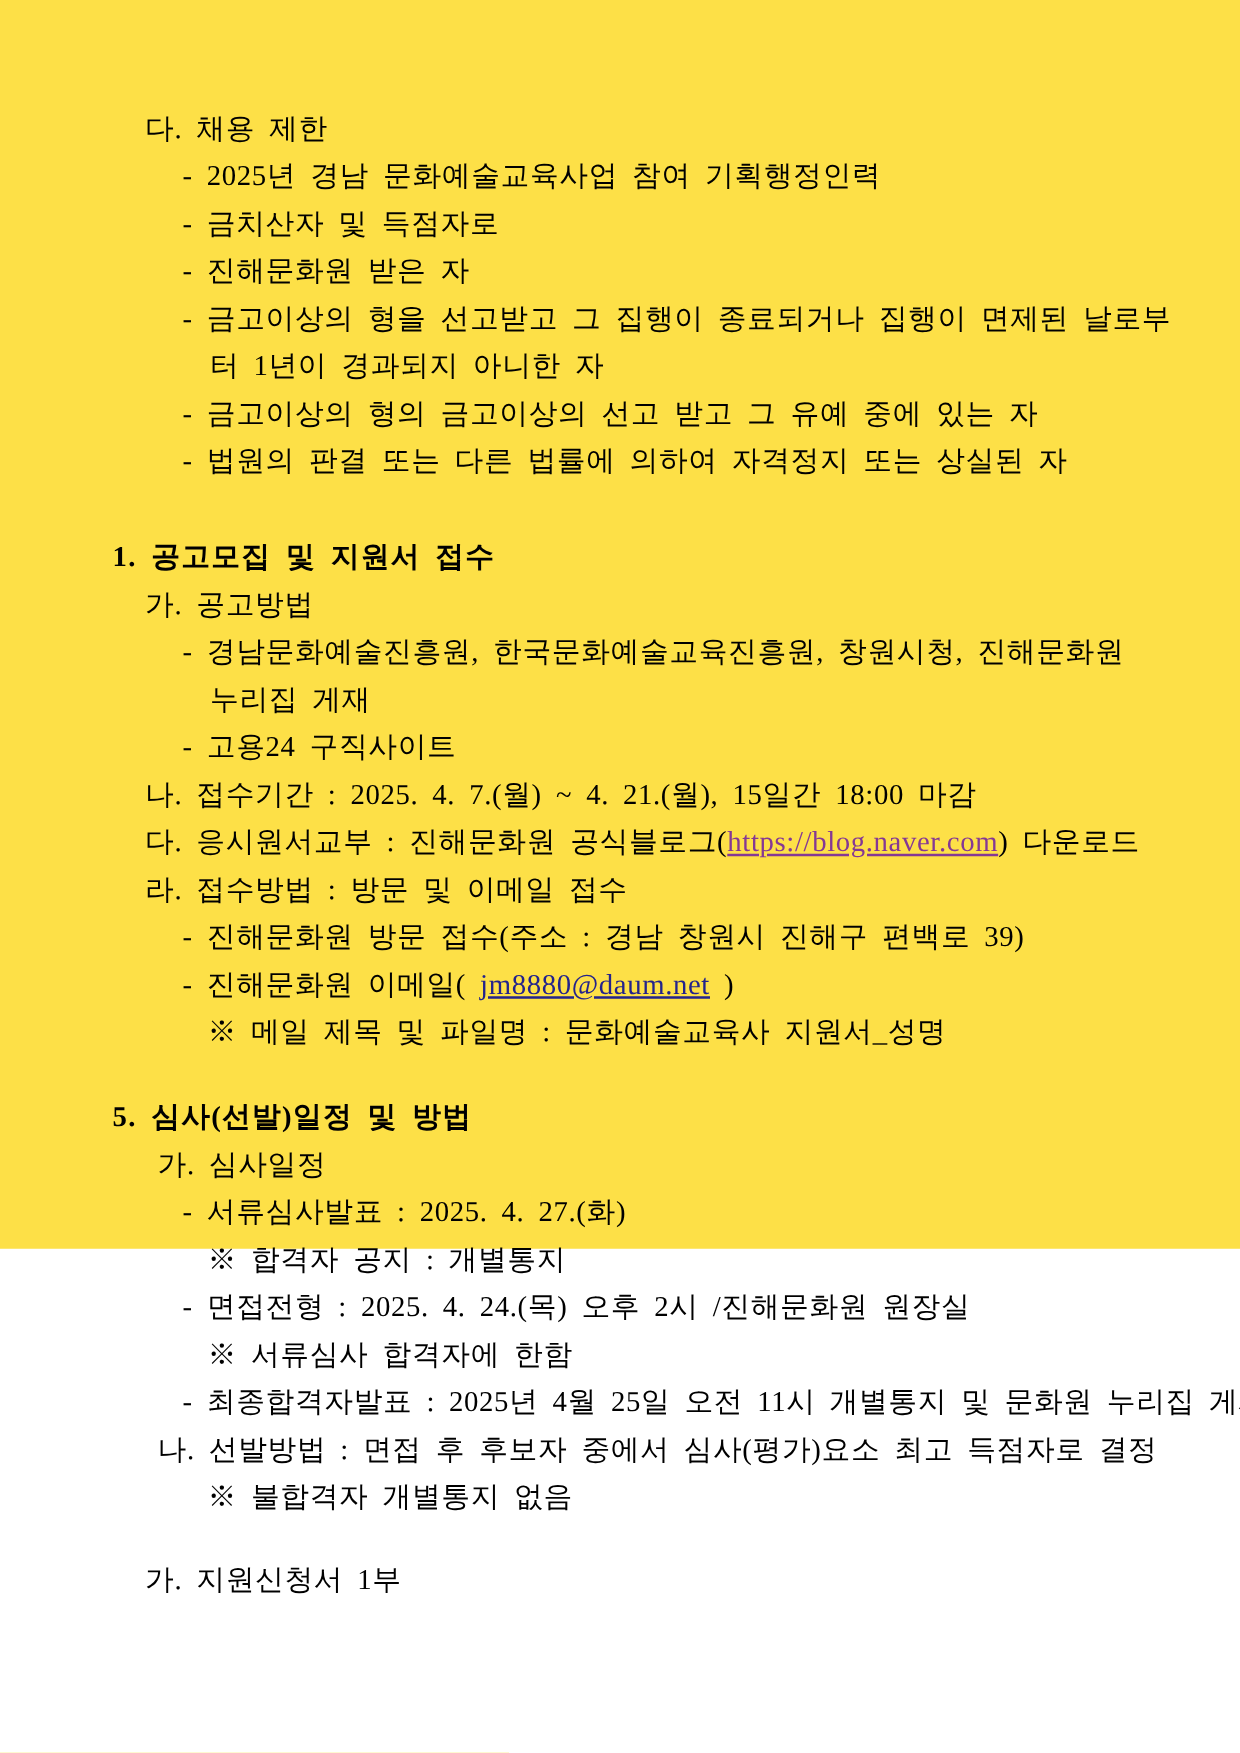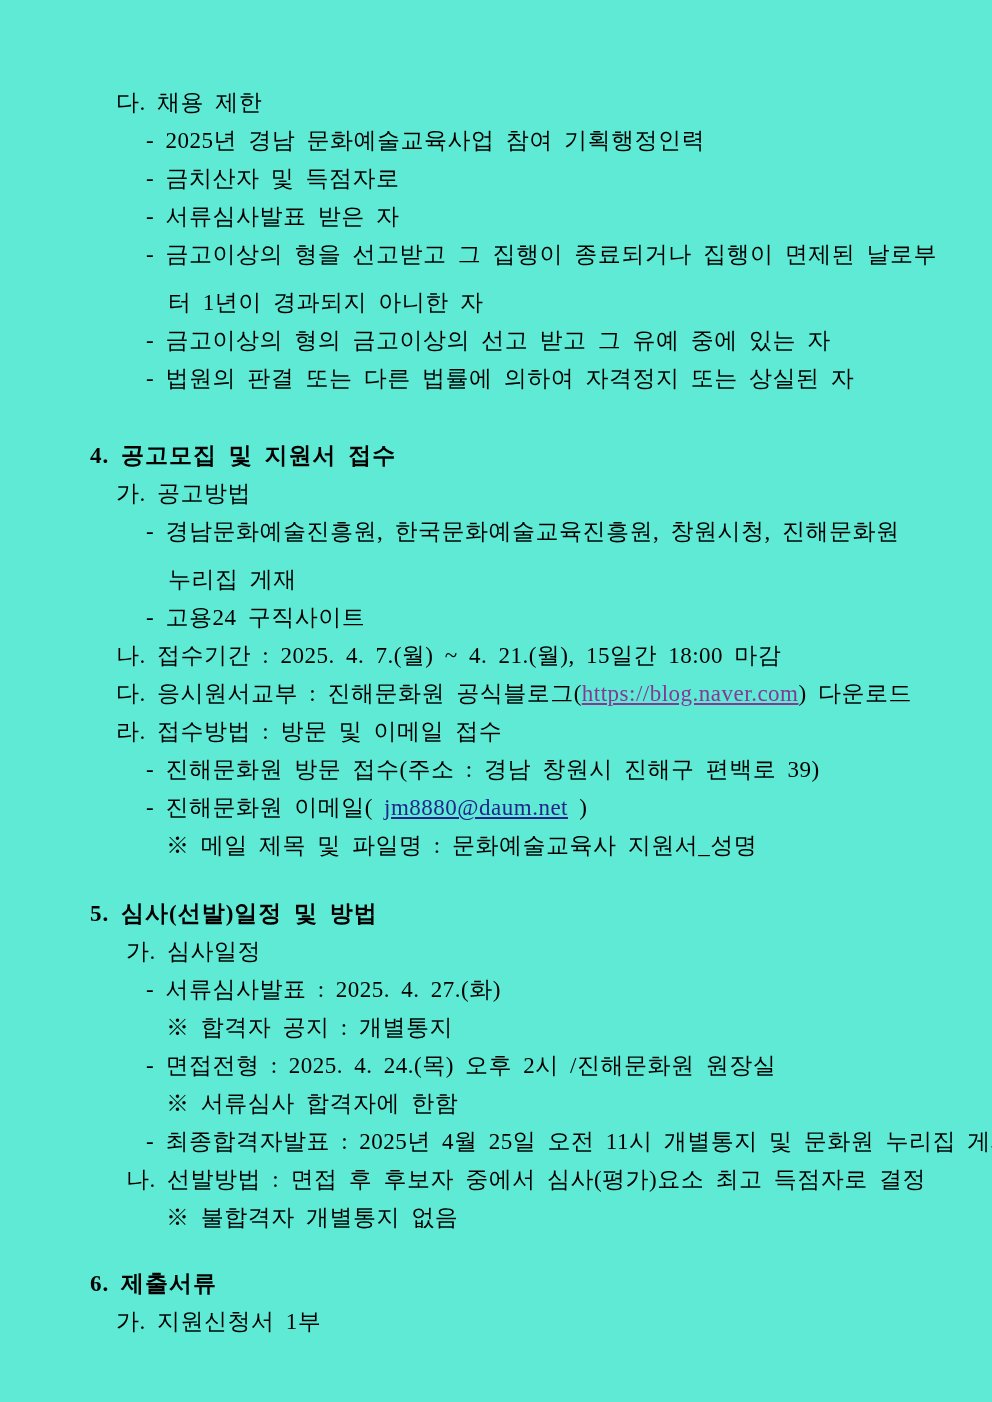--- a/index.html
+++ b/index.html
@@ -10,22 +10,22 @@
   body {
     width: 992px;
     height: 1402px;
     overflow: hidden;
     font-family: "Liberation Serif", "DejaVu Serif", serif;
     color: #000000;
   }
   .doc-page {
     position: relative;
     width: 992px;
-    height: 1402px;
-    background: #5eead4;
+    height: 999px;
+    background: #fde047;
     box-sizing: border-box;
     padding-left: 30px;
   }
   .doc-body {
     position: absolute;
     left: 90px;
     top: 84px;
     right: 58px;
     font-size: 23px;
     line-height: 38px;
@@ -38,43 +38,43 @@
     line-height: 38px;
   }
   .line.header {
     font-weight: bold;
     padding-left: 0;
     letter-spacing: 1px;
   }
   .line.sub      { padding-left: 26px; }
   .line.sub2     { padding-left: 36px; }
   .line.dash     { padding-left: 56px; }
-  .line.dashcont { padding-left: 78px; margin-top: 10px; }
+  .line.dashcont { padding-left: 78px; }
   .line.note     { padding-left: 76px; }
   a.link {
     text-decoration: underline;
     cursor: pointer;
     text-align: center;
   }
 </style>
 </head>
 <body>
 
 <div class="doc-page">
   <div class="doc-body">
       <div class="line sub"><span>다. 채용 제한</span></div>
       <div class="line dash"><span>- 2025년 경남 문화예술교육사업 참여 기획행정인력</span></div>
       <div class="line dash"><span>- 금치산자 및 득점자로</span></div>
-      <div class="line dash"><span>- 서류심사발표 받은 자</span></div>
+      <div class="line dash"><span>- 진해문화원 받은 자</span></div>
       <div class="line dash"><span>- 금고이상의 형을 선고받고 그 집행이 종료되거나 집행이 면제된 날로부</span></div>
       <div class="line dashcont"><span>터 1년이 경과되지 아니한 자</span></div>
       <div class="line dash"><span>- 금고이상의 형의 금고이상의 선고 받고 그 유예 중에 있는 자</span></div>
       <div class="line dash"><span>- 법원의 판결 또는 다른 법률에 의하여 자격정지 또는 상실된 자</span></div>
       <div style="height: 39px;"></div>
-      <div class="line header"><span>4. 공고모집 및 지원서 접수</span></div>
+      <div class="line header"><span>1. 공고모집 및 지원서 접수</span></div>
       <div class="line sub"><span>가. 공고방법</span></div>
       <div class="line dash"><span>- 경남문화예술진흥원, 한국문화예술교육진흥원, 창원시청, 진해문화원</span></div>
       <div class="line dashcont"><span>누리집 게재</span></div>
       <div class="line dash"><span>- 고용24 구직사이트</span></div>
       <div class="line sub"><span>나. 접수기간 : 2025. 4. 7.(월) ~ 4. 21.(월), 15일간 18:00 마감</span></div>
       <div class="line sub"><span>다. 응시원서교부 : 진해문화원 공식블로그(</span><a class="link" style="color: rgb(133, 56, 148);">https://blog.naver.com</a><span>) 다운로드</span></div>
       <div class="line sub"><span>라. 접수방법 : 방문 및 이메일 접수</span></div>
       <div class="line dash"><span>- 진해문화원 방문 접수(주소 : 경남 창원시 진해구 편백로 39)</span></div>
       <div class="line dash"><span>- 진해문화원 이메일( </span><a class="link" style="color: rgb(35, 35, 140);">jm8880@daum.net</a><span> )</span></div>
       <div class="line note"><span>※ 메일 제목 및 파일명 : 문화예술교육사 지원서_성명</span></div>
@@ -82,16 +82,15 @@
       <div class="line header"><span>5. 심사(선발)일정 및 방법</span></div>
       <div class="line sub2"><span>가. 심사일정</span></div>
       <div class="line dash"><span>- 서류심사발표 : 2025. 4. 27.(화)</span></div>
       <div class="line note"><span>※ 합격자 공지 : 개별통지</span></div>
       <div class="line dash"><span>- 면접전형 : 2025. 4. 24.(목) 오후 2시 /진해문화원 원장실</span></div>
       <div class="line note"><span>※ 서류심사 합격자에 한함</span></div>
       <div class="line dash"><span>- 최종합격자발표 : 2025년 4월 25일 오전 11시 개별통지 및 문화원 누리집 게재</span></div>
       <div class="line sub2"><span>나. 선발방법 : 면접 후 후보자 중에서 심사(평가)요소 최고 득점자로 결정</span></div>
       <div class="line note"><span>※ 불합격자 개별통지 없음</span></div>
       <div style="height: 28px;"></div>
-      <div class="line header"><span>6. 제출서류</span></div>
       <div class="line sub"><span>가. 지원신청서 1부</span></div>
     </div>
 </div>
 
 </body></html>

